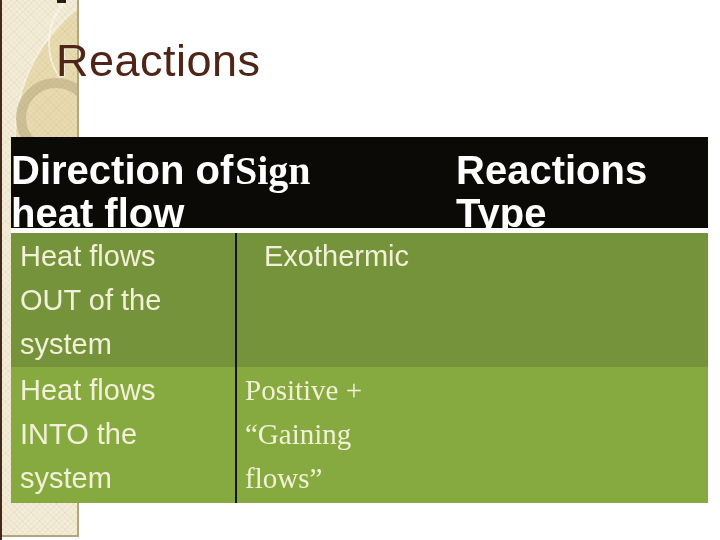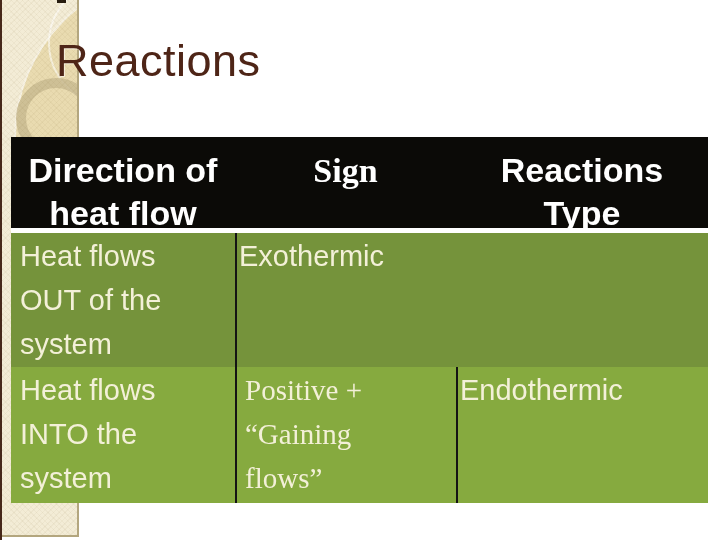--- a/index.html
+++ b/index.html
@@ -65,42 +65,42 @@
   
   .reactions-table {
     position: absolute; left: 11px; top: 137px; width: 697px;
   }
   .t-row { display: flex; width: 697px; }
   .t-header {
     height: 91px; background: var(--header_bg, #0b0a07); overflow: hidden;
   }
   .t-header .cell {
     color: var(--header_text, #ffffff);
-    font-weight: 700; font-size: 34px; line-height: 43px;
-    text-align: center; padding-top: 12px;
+    font-weight: 700; font-size: 40px; line-height: 43px;
+    padding-top: 12px;
     white-space: pre-line;
   }
   .header-gap { height: 5px; background: #ffffff; width: 697px; }
   .t-body1 { height: 134px; background: var(--row1_bg, #75933b); }
   .t-body2 { height: 136px; background: var(--row2_bg, #86aa3f); }
   .t-body1 .cell, .t-body2 .cell {
     color: var(--body_text, #f3f0d8);
     font-size: 29px; line-height: 44px; font-weight: 400;
     padding: 1px 4px 0 9px;
     white-space: pre-line; overflow: hidden;
   }
   .col1 { width: 224px; }
   .col2 { width: 221px; font-family: Liberation Serif, serif; }
   .col3 { width: 252px; }
   .t-body1 .col2, .t-body1 .col3,
   .t-body2 .col2, .t-body2 .col3 {
     border-left: 2px solid var(--divider, #141414);
     padding-left: 8px;
   }
-  .t-body1 .col3, .t-body2 .col3 { padding-left: 2px; }
+  .t-body1 .col3, .t-body2 .col3 { padding-left: 27px; }
 </style>
 </head>
 <body>
 
 <div class="slide">
 
   <div class="strip">
     <div class="big-disc"></div>
     <div class="thin-ring"></div>
     <div class="thick-ring"></div>
@@ -130,17 +130,16 @@
       <div class="cell col3">Exothermic</div>
     </div>
 
     <div class="t-row t-body2">
       <div class="cell col1">Heat flows
 INTO the
 system</div>
       <div class="cell col2">Positive +
 “Gaining
 flows”</div>
-      <div class="cell col3">Endothermic</div>
     </div>
 
   </div>
 </div>
 
 </body></html>

